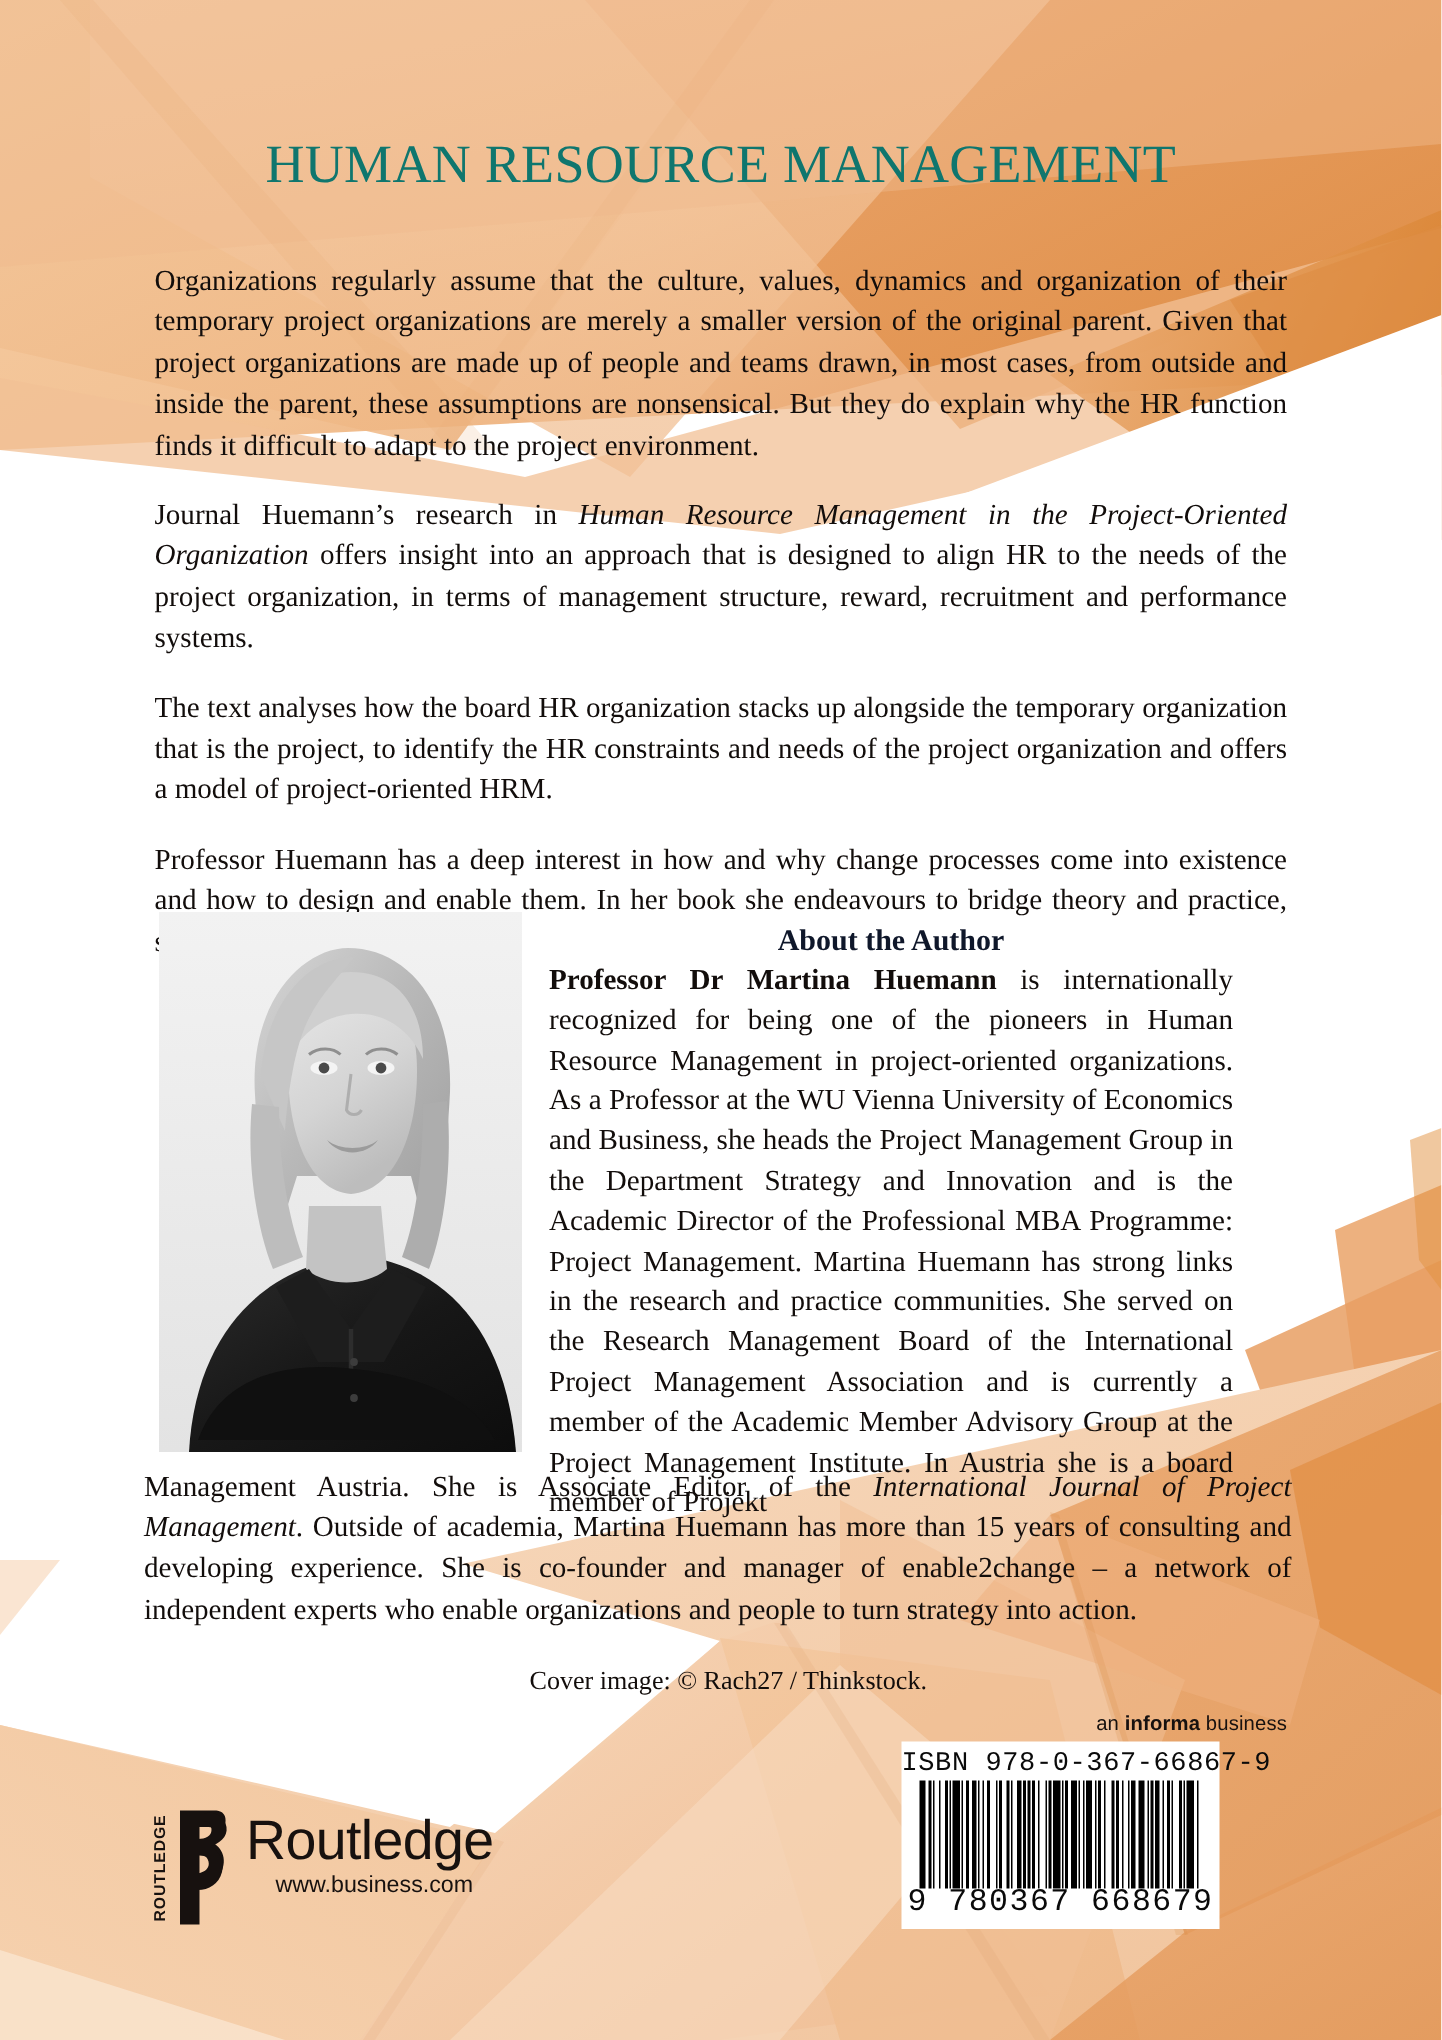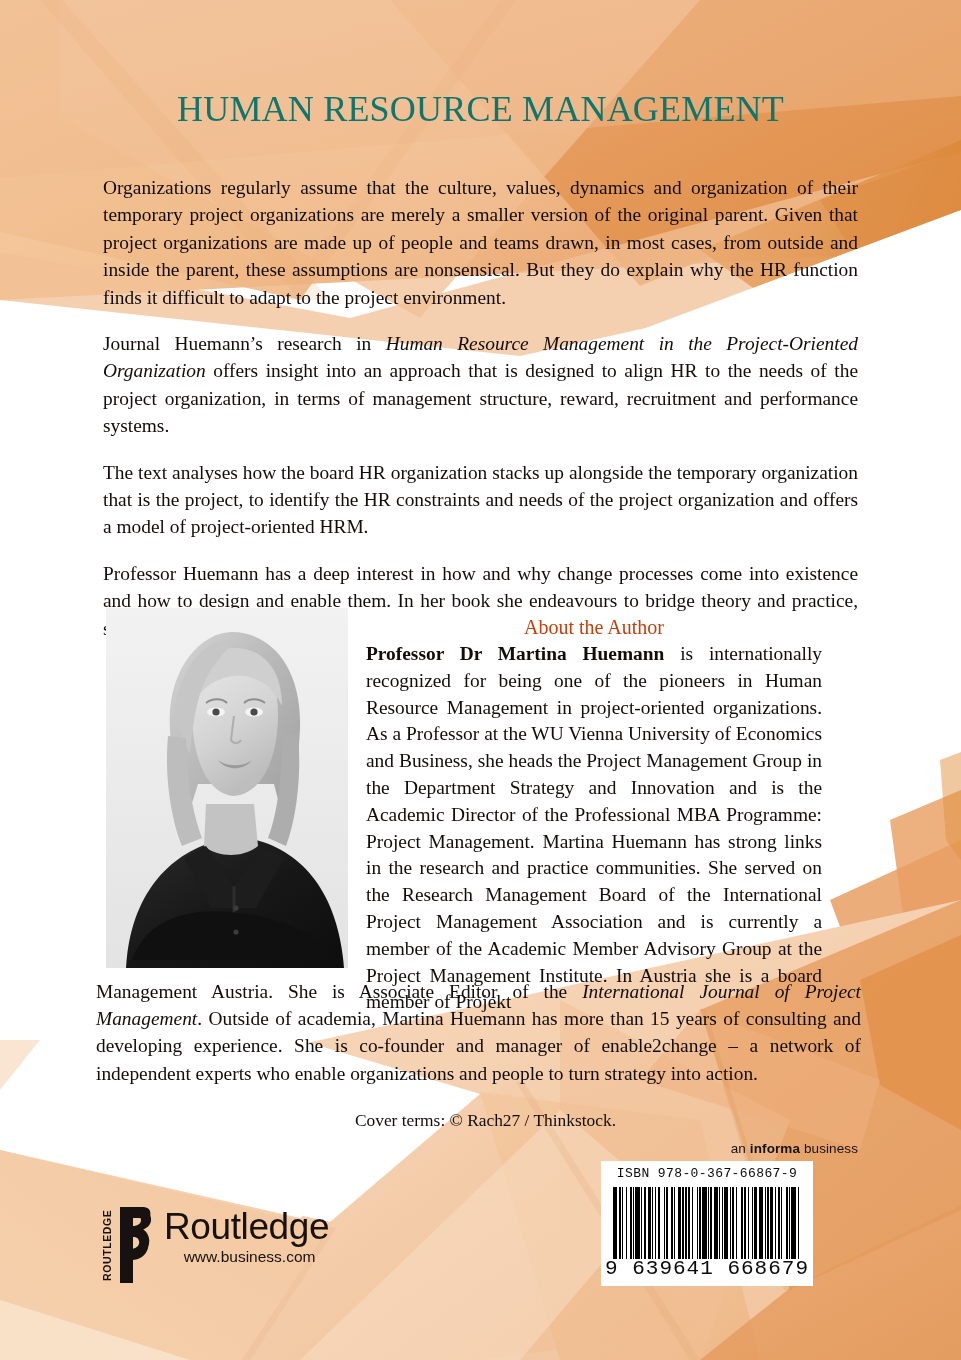--- a/index.html
+++ b/index.html
@@ -83,23 +83,23 @@
   }
   #author-photo svg { display: block; width: 242px; height: 360px; }
 
   #about-heading {
     position: absolute;
     left: 366px;
     top: 616px;
     width: 456px;
     text-align: center;
     font-family: "Liberation Serif", serif;
-    font-weight: normal;
+    font-weight: bold;
     font-size: 20px;
-    color: #c2410c;
+    color: #0f172a;
   }
   #author-col {
     position: absolute;
     left: 366px;
     top: 641px;
     width: 456px;
     font-family: "Liberation Serif", serif;
     font-size: 19.4px;
     line-height: 26.8px;
     color: #120d0b;
@@ -216,21 +216,21 @@
     background: #ffffff;
     padding: 0;
     box-sizing: border-box;
   }
   #isbn-text {
     position: absolute;
     left: 0; top: 5px;
     width: 212px;
     text-align: center;
     font-family: "Liberation Mono", monospace;
-    font-size: 13px;
+    font-size: 18px;
     color: #0a0a0a;
     letter-spacing: 0.4px;
     white-space: nowrap;
   }
   #barcode-bars {
     position: absolute;
     left: 12px;
     top: 26px;
     width: 188px;
     height: 72px;
@@ -432,21 +432,21 @@
         <circle cx="130" cy="300" r="2.6" fill="#3c3c3c"></circle>
         <circle cx="130" cy="324" r="2.6" fill="#3c3c3c"></circle>
       </svg>
     </div>
 
     <div id="about-heading">About the Author</div>
     <div id="author-col"><b>Professor Dr Martina Huemann</b><span> is internationally recognized for being one of the pioneers in Human Resource Management in project-oriented organizations. As a Professor at the WU Vienna University of Economics and Business, she heads the Project Management Group in the Department Strategy and Innovation and is the Academic Director of the Professional MBA Programme: Project Management. Martina Huemann has strong links in the research and practice communities. She served on the Research Management Board of the International Project Management Association and is currently a member of the Academic Member Advisory Group at the Project Management Institute. In Austria she is a board member of Projekt</span></div>
 
     <div id="author-tail"><span>Management Austria. She is Associate Editor of the </span><i>International Journal of Project Management</i><span>. Outside of academia, Martina Huemann has more than 15 years of consulting and developing experience. She is co-founder and manager of enable2change – a network of independent experts who enable organizations and people to turn strategy into action.</span></div>
 
-    <div id="cover-credit">Cover terms: © Rach27 / Thinkstock.</div>
+    <div id="cover-credit">Cover image: © Rach27 / Thinkstock.</div>
 
     <div id="routledge-logo">
       <div class="rl-mark">
         <div class="rl-vert">ROUTLEDGE</div>
         <svg class="rl-glyph" width="44" height="80" viewBox="0 0 44 80">
           <path d="M4 2 L4 78 L17 78 L17 52 C24 52 30 48 32 42 C36 32 30 24 22 22 C30 20 36 13 34 6 C33 3 30 2 27 2 Z
                    M17 13 L23 13 C27 13 28 18 25 20 C23 22 19 22 17 22 Z
                    M17 32 C21 32 25 34 24 39 C23 43 20 44 17 44 Z" fill="#17110f"></path>
           <path d="M20 4 C27 2 34 6 35 13 C36 20 30 24 24 26 C30 29 34 35 32 43 C30 51 23 55 16 55 L16 44 C21 43 24 40 23 36 C22 32 19 31 16 31 L16 21 C21 21 25 19 25 15 C25 11 23 9 20 9 Z" fill="#17110f"></path>
         </svg>
@@ -455,17 +455,17 @@
         <div class="rl-name">Routledge</div>
         <div class="rl-url">www.business.com</div>
       </div>
     </div>
 
     <div id="informa"><span>an </span><b>informa</b><span> business</span></div>
 
     <div id="barcode-box">
       <div id="isbn-text">ISBN 978-0-367-66867-9</div>
       <div id="barcode-bars"><span style="width:2.3810%"></span><span style="width:0.5952%;background:transparent"></span><span style="width:1.1905%"></span><span style="width:0.5952%;background:transparent"></span><span style="width:0.5952%"></span><span style="width:1.7857%;background:transparent"></span><span style="width:0.5952%"></span><span style="width:1.1905%;background:transparent"></span><span style="width:1.1905%"></span><span style="width:0.5952%;background:transparent"></span><span style="width:0.5952%"></span><span style="width:0.5952%;background:transparent"></span><span style="width:2.3810%"></span><span style="width:0.5952%;background:transparent"></span><span style="width:0.5952%"></span><span style="width:1.1905%;background:transparent"></span><span style="width:1.1905%"></span><span style="width:0.5952%;background:transparent"></span><span style="width:1.7857%"></span><span style="width:0.5952%;background:transparent"></span><span style="width:0.5952%"></span><span style="width:1.1905%;background:transparent"></span><span style="width:0.5952%"></span><span style="width:0.5952%;background:transparent"></span><span style="width:1.1905%"></span><span style="width:2.3810%;background:transparent"></span><span style="width:0.5952%"></span><span style="width:0.5952%;background:transparent"></span><span style="width:0.5952%"></span><span style="width:1.7857%;background:transparent"></span><span style="width:1.1905%"></span><span style="width:0.5952%;background:transparent"></span><span style="width:0.5952%"></span><span style="width:1.1905%;background:transparent"></span><span style="width:1.7857%"></span><span style="width:0.5952%;background:transparent"></span><span style="width:1.1905%"></span><span style="width:0.5952%;background:transparent"></span><span style="width:0.5952%"></span><span style="width:0.5952%;background:transparent"></span><span style="width:1.1905%"></span><span style="width:1.1905%;background:transparent"></span><span style="width:0.5952%"></span><span style="width:1.7857%;background:transparent"></span><span style="width:0.5952%"></span><span style="width:0.5952%;background:transparent"></span><span style="width:1.1905%"></span><span style="width:0.5952%;background:transparent"></span><span style="width:2.3810%"></span><span style="width:0.5952%;background:transparent"></span><span style="width:0.5952%"></span><span style="width:0.5952%;background:transparent"></span><span style="width:1.1905%"></span><span style="width:1.1905%;background:transparent"></span><span style="width:1.7857%"></span><span style="width:0.5952%;background:transparent"></span><span style="width:0.5952%"></span><span style="width:1.1905%;background:transparent"></span><span style="width:0.5952%"></span><span style="width:0.5952%;background:transparent"></span><span style="width:1.7857%"></span><span style="width:1.1905%;background:transparent"></span><span style="width:0.5952%"></span><span style="width:0.5952%;background:transparent"></span><span style="width:1.1905%"></span><span style="width:0.5952%;background:transparent"></span><span style="width:0.5952%"></span><span style="width:2.3810%;background:transparent"></span><span style="width:1.1905%"></span><span style="width:0.5952%;background:transparent"></span><span style="width:0.5952%"></span><span style="width:1.1905%;background:transparent"></span><span style="width:0.5952%"></span><span style="width:1.7857%;background:transparent"></span><span style="width:0.5952%"></span><span style="width:0.5952%;background:transparent"></span><span style="width:1.1905%"></span><span style="width:1.1905%;background:transparent"></span><span style="width:2.3810%"></span><span style="width:0.5952%;background:transparent"></span><span style="width:0.5952%"></span><span style="width:0.5952%;background:transparent"></span><span style="width:1.1905%"></span><span style="width:0.5952%;background:transparent"></span><span style="width:1.7857%"></span><span style="width:0.5952%;background:transparent"></span><span style="width:0.5952%"></span><span style="width:1.1905%;background:transparent"></span><span style="width:1.1905%"></span><span style="width:0.5952%;background:transparent"></span><span style="width:0.5952%"></span><span style="width:1.7857%;background:transparent"></span><span style="width:1.1905%"></span><span style="width:0.5952%;background:transparent"></span><span style="width:0.5952%"></span><span style="width:0.5952%;background:transparent"></span><span style="width:2.3810%"></span><span style="width:1.1905%;background:transparent"></span><span style="width:0.5952%"></span><span style="width:0.5952%;background:transparent"></span></div>
-      <div id="ean-text">9 639641 668679</div>
+      <div id="ean-text">9 780367 668679</div>
     </div>
 
   </div>
 </div>
 
 </body></html>

